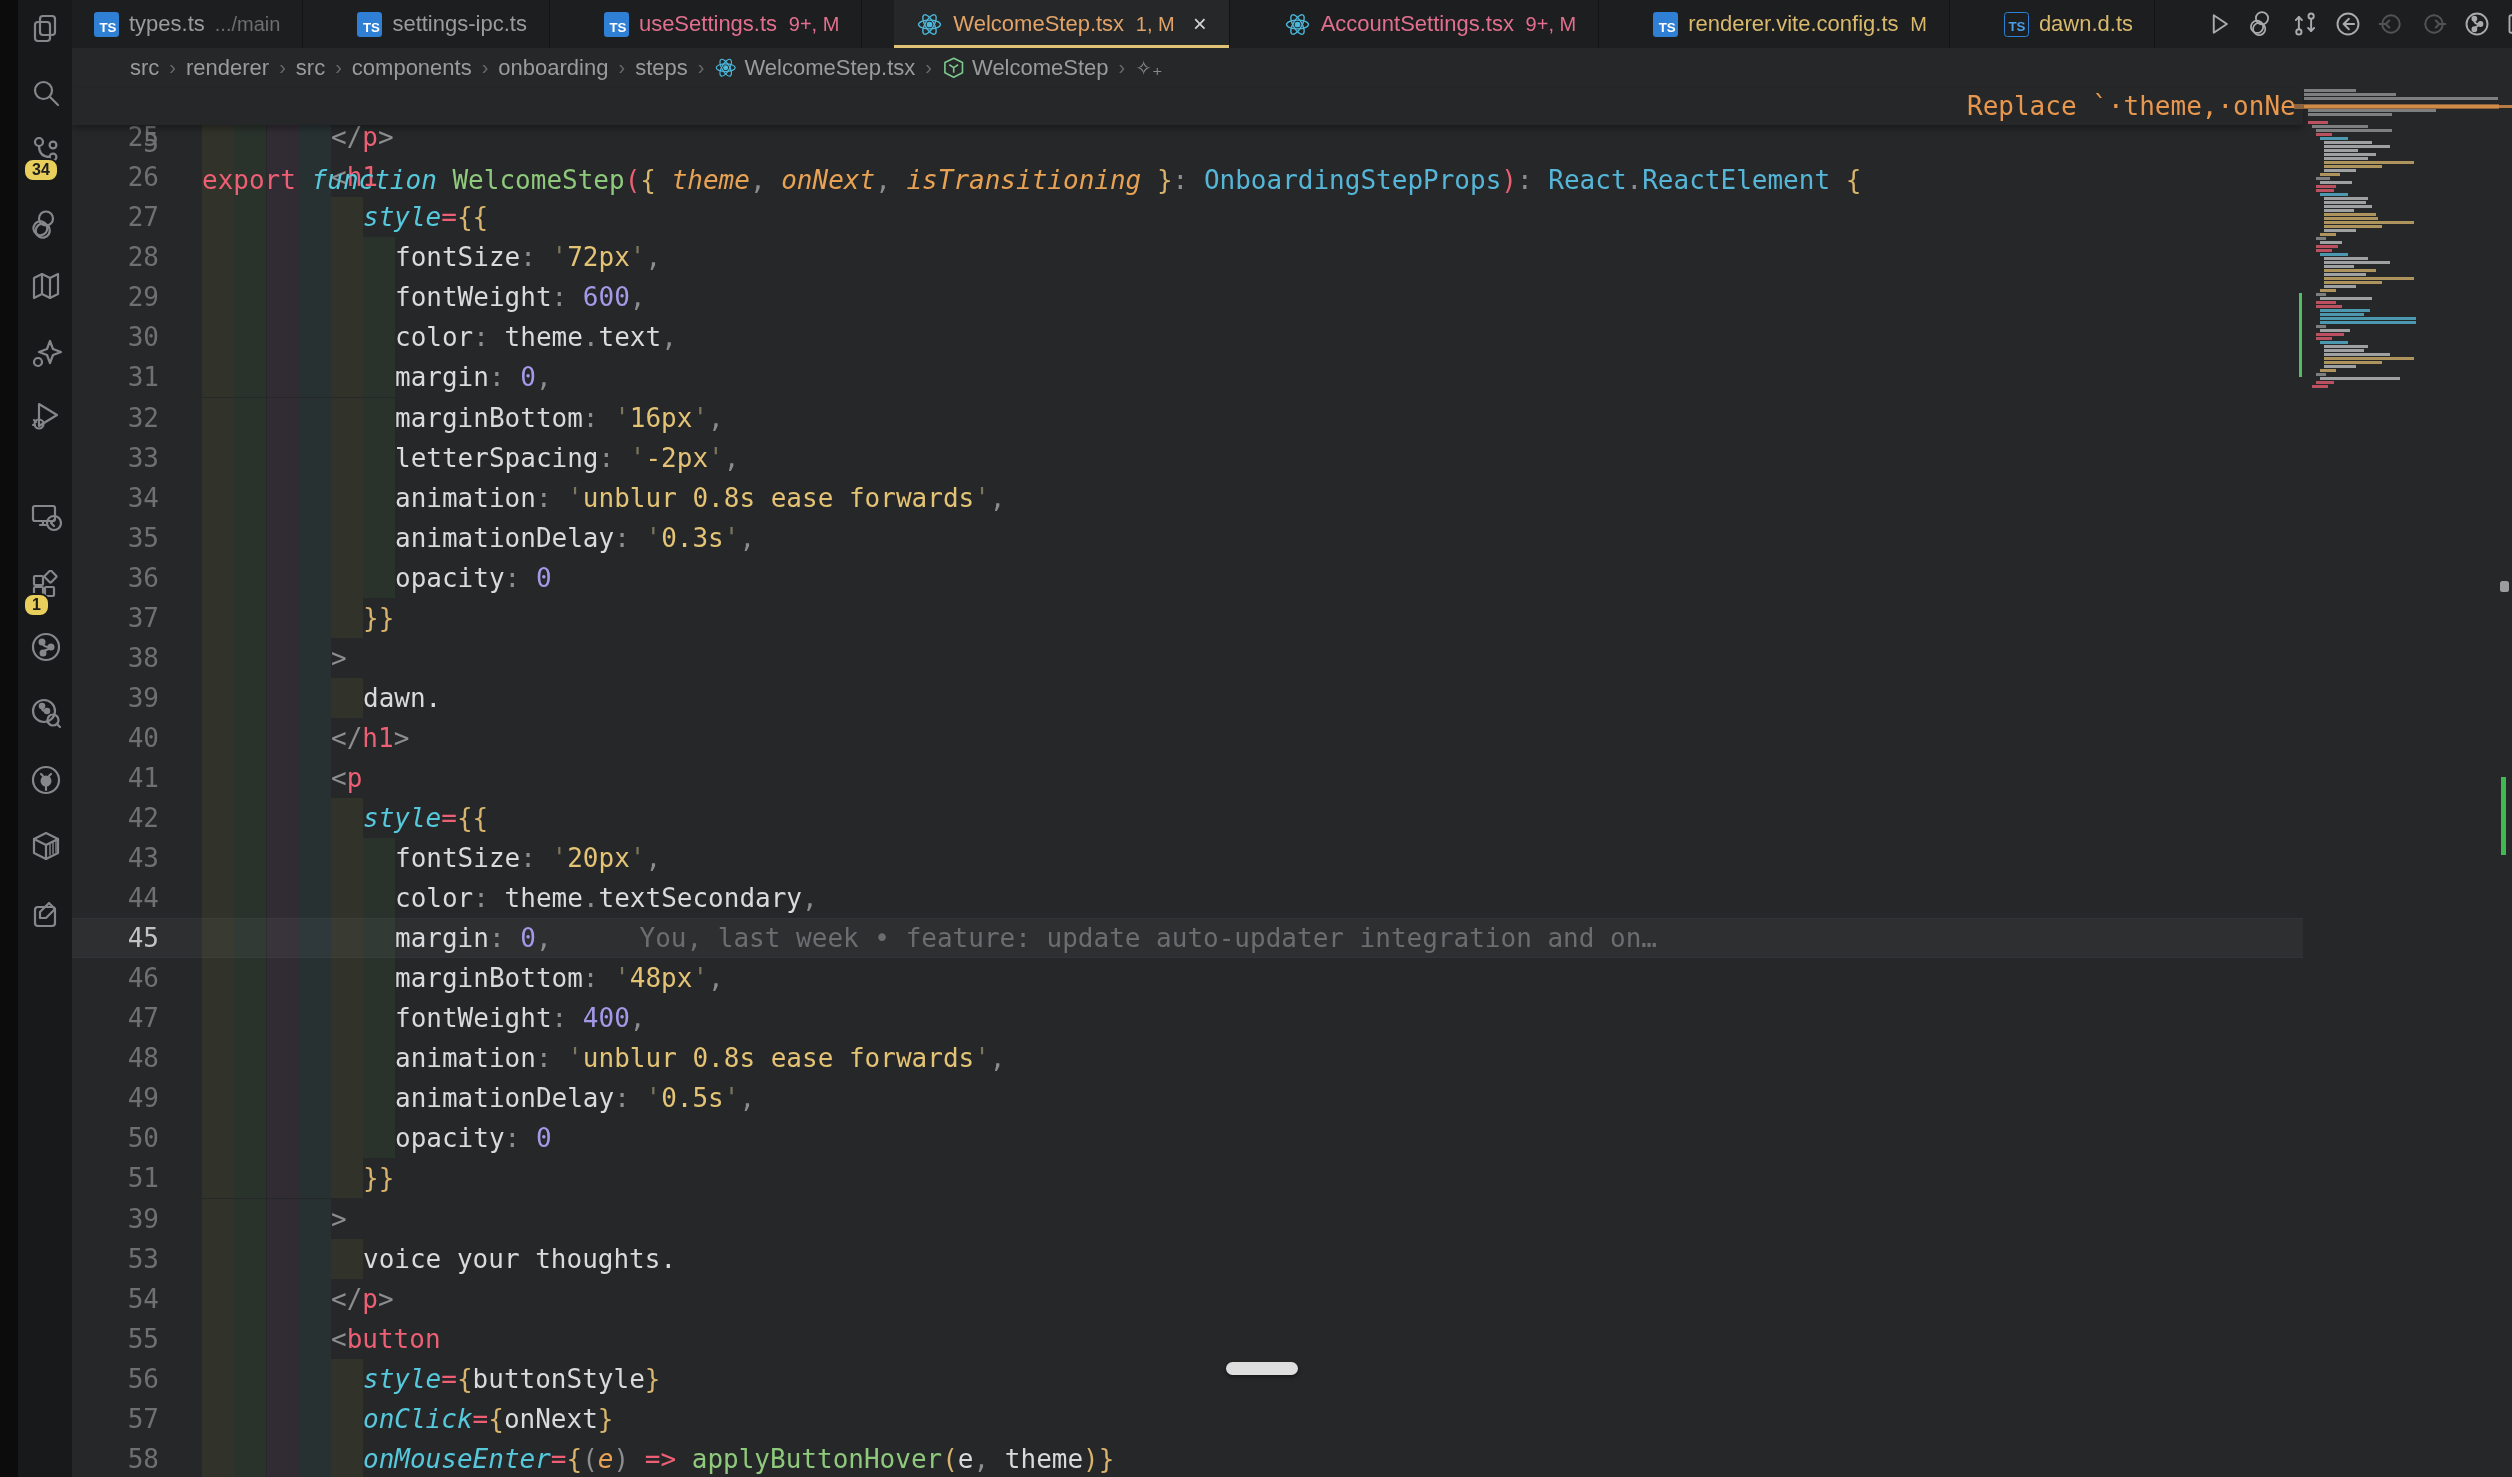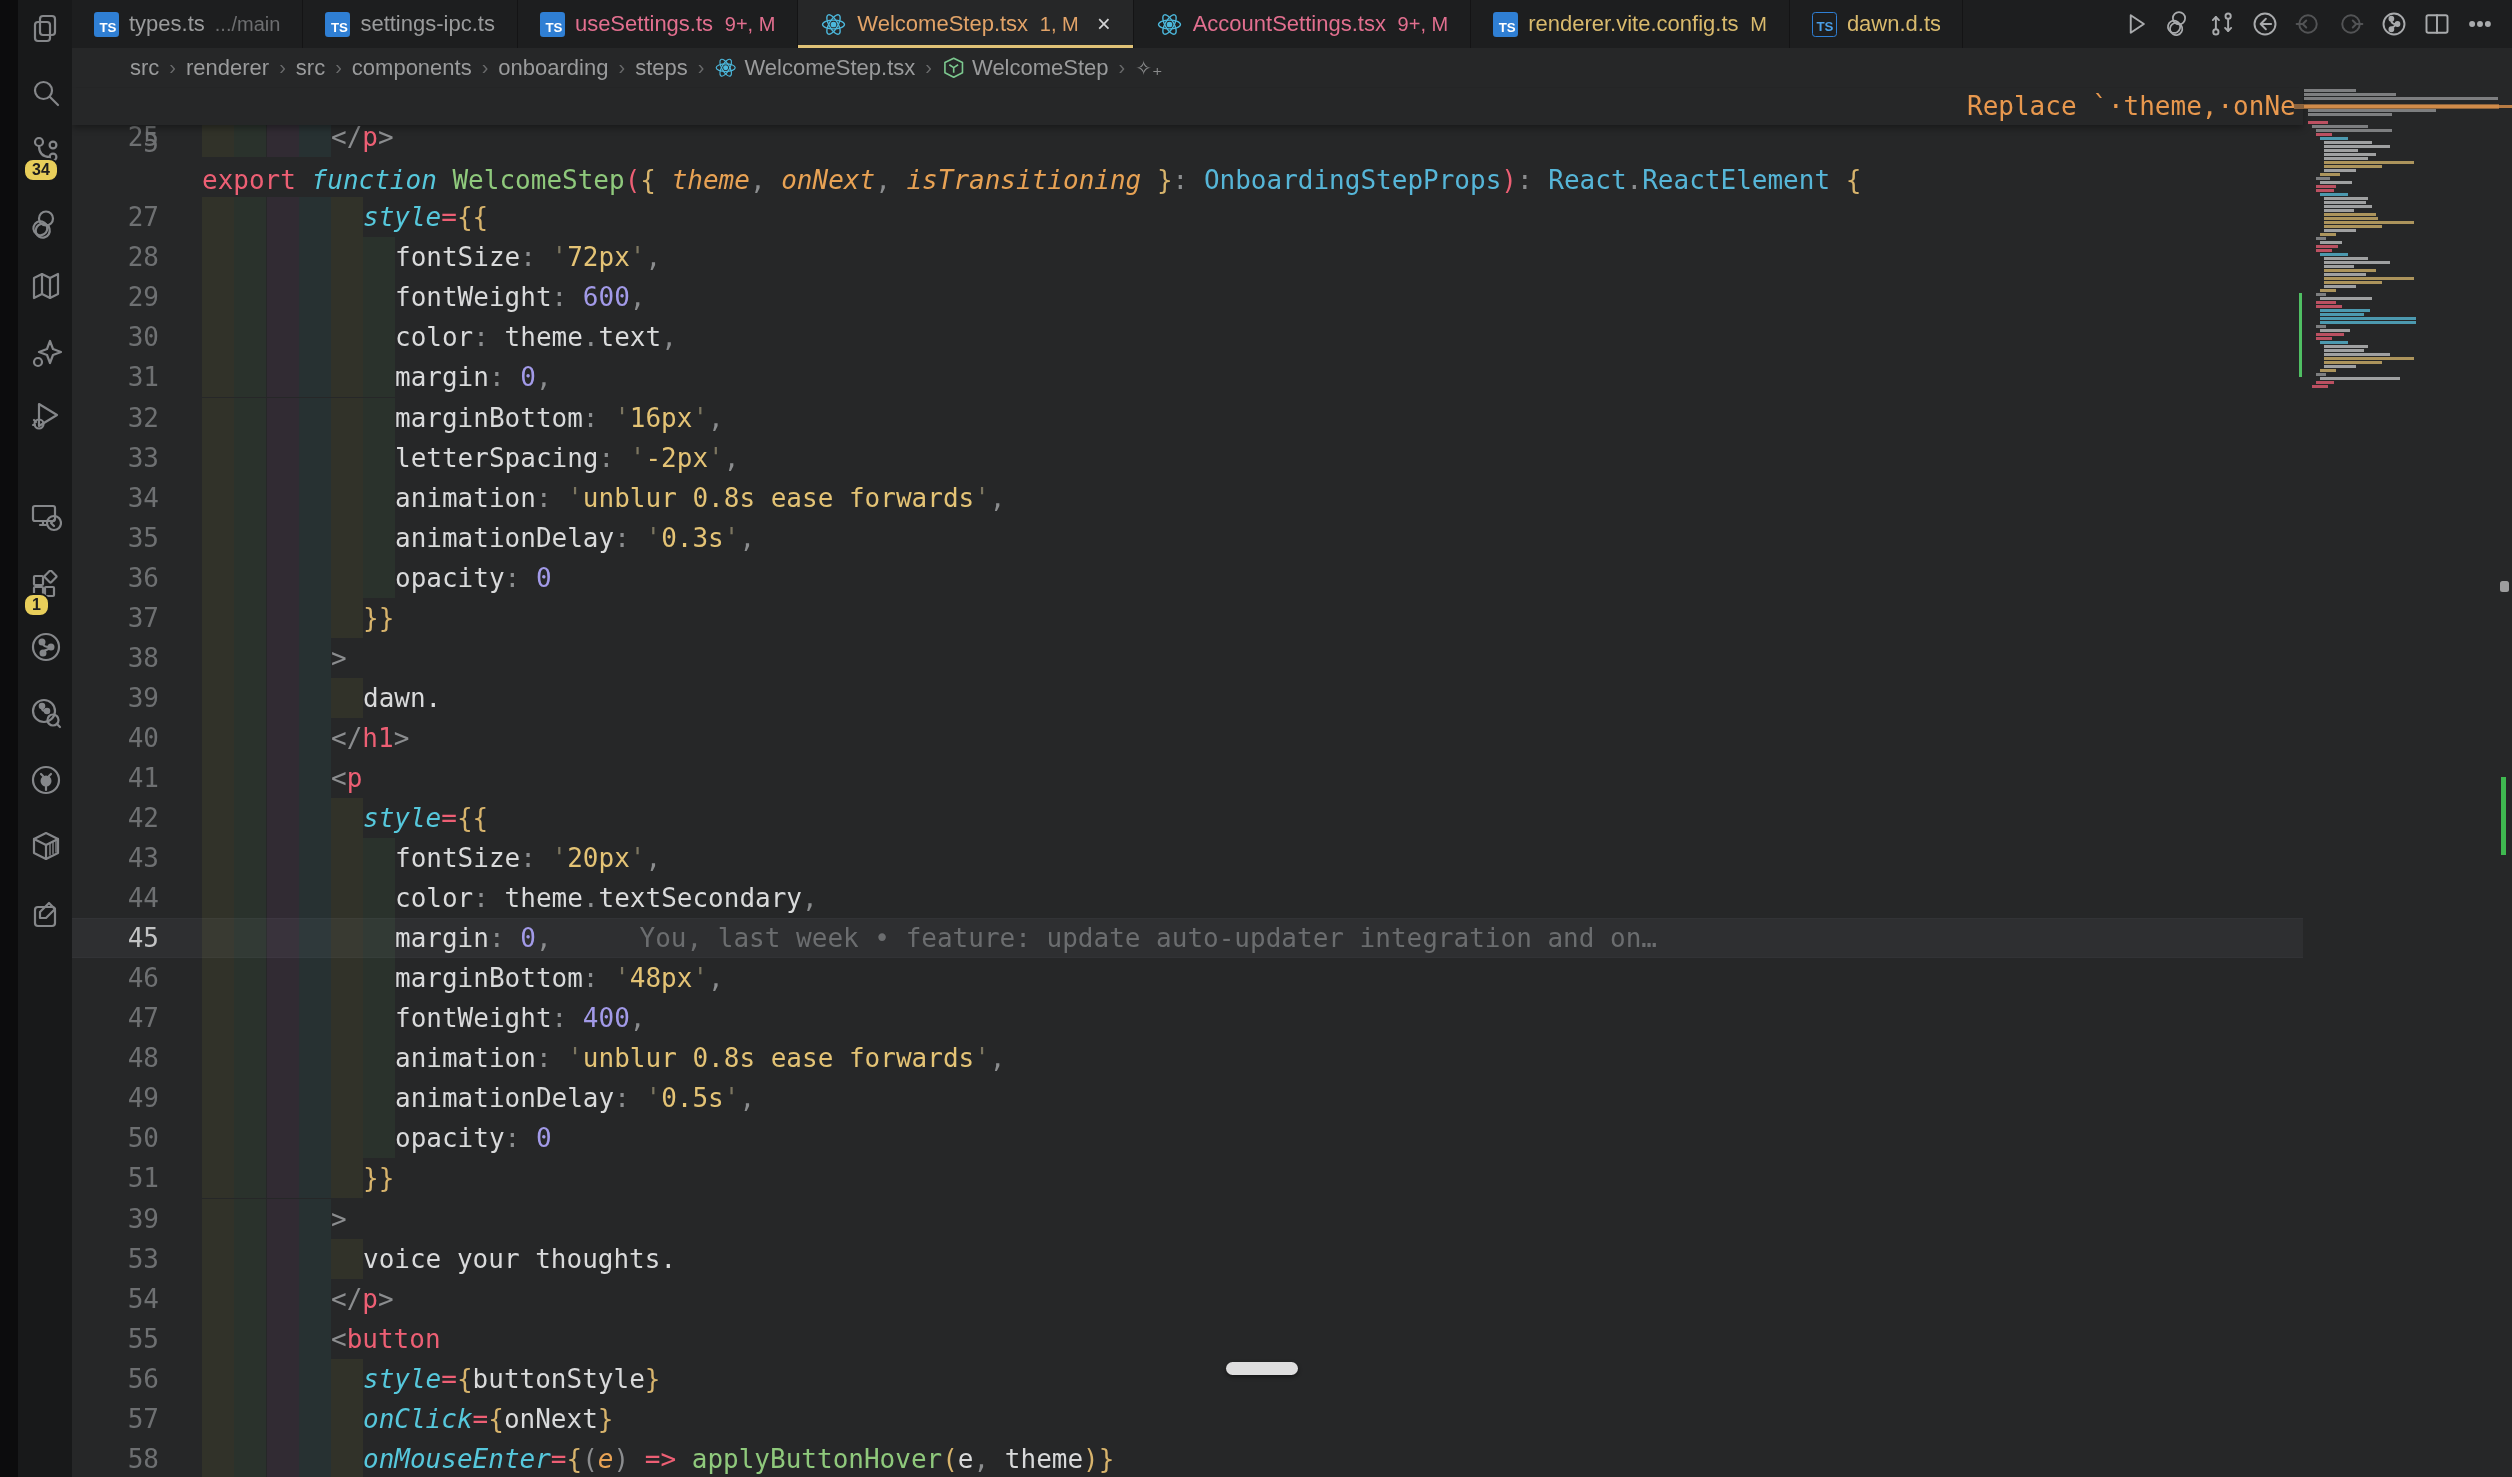--- a/index.html
+++ b/index.html
@@ -11,21 +11,21 @@
                   background:#18191a; z-index:40; }
   #activity-bar .edge { position:absolute; left:0; top:0; width:18.4px; height:1478px; background:#0c0c0d; }
   .act-item { position:absolute; left:30px; width:32px; height:32px; color:#85878a; }
   .act-item svg { width:32px; height:32px; }
   .act-badge { position:absolute; background:#e8ce5a; color:#1e1e1e; font-weight:bold;
                font-size:16px; line-height:20px; border-radius:10px; padding:0 6.7px;
                border:2.5px solid #18191a; text-align:center; }
 
   
   #tab-bar { position:absolute; left:72px; top:0; right:0; height:48px; background:#1d1e1f;
-             display:flex; align-items:stretch; z-index:30; }
+             display:flex; align-items:stretch; z-index:30;gap:32px; }
   .tab { display:flex; align-items:center; gap:10px; padding:0 22px; border-right:0.8px solid #141415;
          font-size:22px; color:#9a9b9c; position:relative; white-space:nowrap; cursor:pointer; }
   .tab.active { background:#262728; }
   .tab.active::after { content:""; position:absolute; left:0; right:0; bottom:0; height:3.3px; background:#e0c277; }
   .tab .suffix { font-size:20px; margin-left:1.7px; }
   .tab .desc { color:#6d6e70; font-size:20px; }
   .tab .close { font-size:23.4px; color:#d2d3d4; margin-left:8.3px; }
   .ts-icon { width:25px; height:25px; background:#2f7fd4; color:#fff; border-radius:3.3px;
              font-weight:bold; font-size:13.3px; display:flex; align-items:flex-end; justify-content:flex-end;
              padding:1.7px 2.5px; font-family:"Liberation Sans",sans-serif; flex:0 0 auto; }
@@ -299,20 +299,21 @@
     <span class="crumb"><span class="sym-icon"><svg viewBox="0 0 32 32" stroke="#7cc88f" fill="none" stroke-width="2.2" stroke-linejoin="round">
           <path d="M16 3 L28 9 V23 L16 29 L4 23 V9 Z"></path>
           <path d="M10 12 L16 16 L22 12 M16 16 V23"></path>
         </svg></span>WelcomeStep</span>
     <span class="crumb-sep">›</span>
     <span class="sparkle">✧₊</span>
   </div>
 
 <div id="editor">
     <div class="code-row" style="top: 29px;"><span class="num">25</span><span class="band b0" style="left:130px"></span><span class="band b1" style="left:162px"></span><span class="band b2" style="left:195px"></span><span class="band b3" style="left:227px"></span><span class="code-text" style="left:259px"><span class="g">&lt;/</span><span class="t">p</span><span class="g">&gt;</span></span></div>
+    <div class="code-row" style="top: 69px;"><span class="num">26</span><span class="band b0" style="left:130px"></span><span class="band b1" style="left:162px"></span><span class="band b2" style="left:195px"></span><span class="band b3" style="left:227px"></span><span class="code-text" style="left:259px"><span class="g">&lt;</span><span class="t">h1</span></span></div>
     <div class="code-row" style="top: 109px;"><span class="num">27</span><span class="band b0" style="left:130px"></span><span class="band b1" style="left:162px"></span><span class="band b2" style="left:195px"></span><span class="band b3" style="left:227px"></span><span class="band b0" style="left:259px"></span><span class="code-text" style="left:291px"><span class="a">style</span><span class="p">=</span><span class="b">{{</span></span></div>
     <div class="code-row" style="top: 149px;"><span class="num">28</span><span class="band b0" style="left:130px"></span><span class="band b1" style="left:162px"></span><span class="band b2" style="left:195px"></span><span class="band b3" style="left:227px"></span><span class="band b0" style="left:259px"></span><span class="band b1" style="left:291px"></span><span class="code-text" style="left:323px"><span class="w">fontSize</span><span class="g">: </span><span class="q">'</span><span class="s">72px</span><span class="q">'</span><span class="g">,</span></span></div>
     <div class="code-row" style="top: 189px;"><span class="num">29</span><span class="band b0" style="left:130px"></span><span class="band b1" style="left:162px"></span><span class="band b2" style="left:195px"></span><span class="band b3" style="left:227px"></span><span class="band b0" style="left:259px"></span><span class="band b1" style="left:291px"></span><span class="code-text" style="left:323px"><span class="w">fontWeight</span><span class="g">: </span><span class="n">600</span><span class="g">,</span></span></div>
     <div class="code-row" style="top: 229px;"><span class="num">30</span><span class="band b0" style="left:130px"></span><span class="band b1" style="left:162px"></span><span class="band b2" style="left:195px"></span><span class="band b3" style="left:227px"></span><span class="band b0" style="left:259px"></span><span class="band b1" style="left:291px"></span><span class="code-text" style="left:323px"><span class="w">color</span><span class="g">: </span><span class="w">theme</span><span class="g">.</span><span class="w">text</span><span class="g">,</span></span></div>
     <div class="code-row" style="top: 269px;"><span class="num">31</span><span class="band b0" style="left:130px"></span><span class="band b1" style="left:162px"></span><span class="band b2" style="left:195px"></span><span class="band b3" style="left:227px"></span><span class="band b0" style="left:259px"></span><span class="band b1" style="left:291px"></span><span class="code-text" style="left:323px"><span class="w">margin</span><span class="g">: </span><span class="n">0</span><span class="g">,</span></span></div>
     <div class="code-row" style="top: 310px;"><span class="num">32</span><span class="band b0" style="left:130px"></span><span class="band b1" style="left:162px"></span><span class="band b2" style="left:195px"></span><span class="band b3" style="left:227px"></span><span class="band b0" style="left:259px"></span><span class="band b1" style="left:291px"></span><span class="code-text" style="left:323px"><span class="w">marginBottom</span><span class="g">: </span><span class="q">'</span><span class="s">16px</span><span class="q">'</span><span class="g">,</span></span></div>
     <div class="code-row" style="top: 350px;"><span class="num">33</span><span class="band b0" style="left:130px"></span><span class="band b1" style="left:162px"></span><span class="band b2" style="left:195px"></span><span class="band b3" style="left:227px"></span><span class="band b0" style="left:259px"></span><span class="band b1" style="left:291px"></span><span class="code-text" style="left:323px"><span class="w">letterSpacing</span><span class="g">: </span><span class="q">'</span><span class="s">-2px</span><span class="q">'</span><span class="g">,</span></span></div>
     <div class="code-row" style="top: 390px;"><span class="num">34</span><span class="band b0" style="left:130px"></span><span class="band b1" style="left:162px"></span><span class="band b2" style="left:195px"></span><span class="band b3" style="left:227px"></span><span class="band b0" style="left:259px"></span><span class="band b1" style="left:291px"></span><span class="code-text" style="left:323px"><span class="w">animation</span><span class="g">: </span><span class="q">'</span><span class="s">unblur 0.8s ease forwards</span><span class="q">'</span><span class="g">,</span></span></div>
     <div class="code-row" style="top: 430px;"><span class="num">35</span><span class="band b0" style="left:130px"></span><span class="band b1" style="left:162px"></span><span class="band b2" style="left:195px"></span><span class="band b3" style="left:227px"></span><span class="band b0" style="left:259px"></span><span class="band b1" style="left:291px"></span><span class="code-text" style="left:323px"><span class="w">animationDelay</span><span class="g">: </span><span class="q">'</span><span class="s">0.3s</span><span class="q">'</span><span class="g">,</span></span></div>
     <div class="code-row" style="top: 470px;"><span class="num">36</span><span class="band b0" style="left:130px"></span><span class="band b1" style="left:162px"></span><span class="band b2" style="left:195px"></span><span class="band b3" style="left:227px"></span><span class="band b0" style="left:259px"></span><span class="band b1" style="left:291px"></span><span class="code-text" style="left:323px"><span class="w">opacity</span><span class="g">: </span><span class="n">0</span></span></div>

